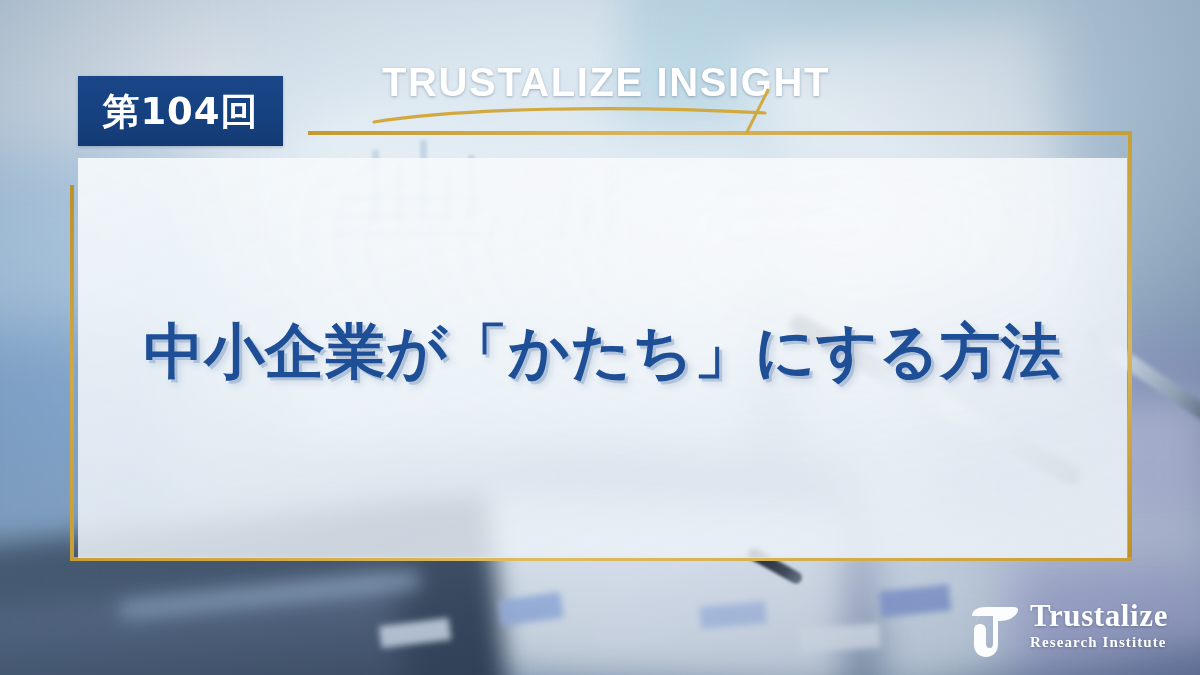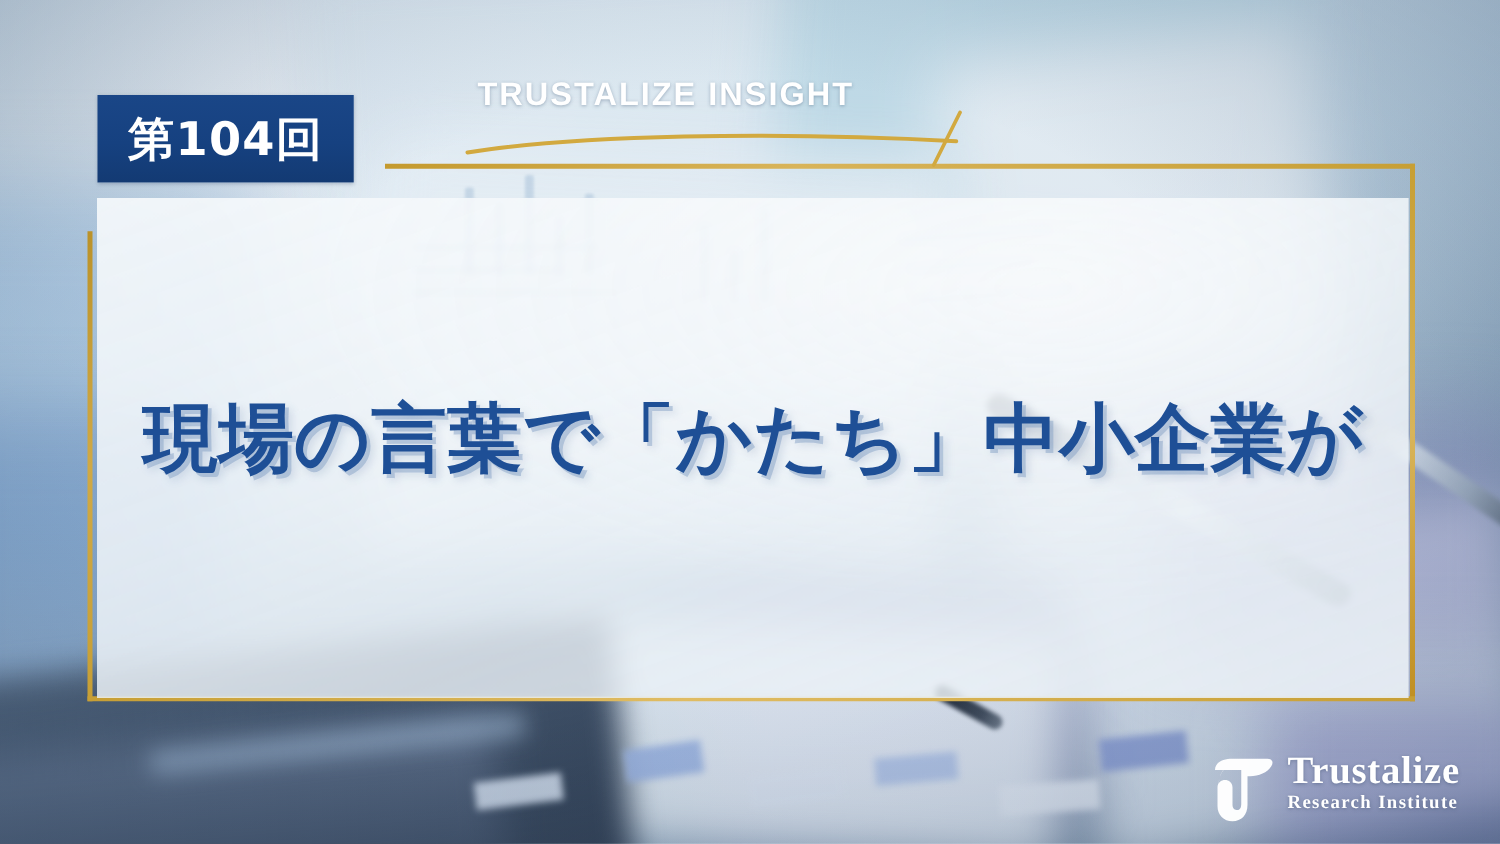--- a/index.html
+++ b/index.html
@@ -115,21 +115,21 @@
   }
   .badge-text{
     color:#fff;font-size:37px;font-weight:700;letter-spacing:1px;
     font-family:"DejaVu Sans","Liberation Sans",sans-serif;
     line-height:1;
   }
 
   
   .eyebrow{
     position:absolute;left:382px;top:60px;width:420px;height:44px;
-    color:#ffffff;font-size:26px;font-weight:700;letter-spacing:1.6px;
+    color:#ffffff;font-size:40px;font-weight:700;letter-spacing:1.6px;
     text-shadow:0 1px 3px rgba(70,95,125,.45);
     white-space:nowrap;
   }
   .swoosh{position:absolute;left:370px;top:88px;width:430px;height:46px;pointer-events:none;}
 
   
   .title{
     position:absolute;left:78px;top:272px;width:1049px;
     text-align:center;color:#1e4f96;
     font-family:"DejaVu Sans","Liberation Sans",sans-serif;
@@ -221,21 +221,21 @@
     <span class="badge-text">第104回</span>
   </div>
 
   <div class="eyebrow">TRUSTALIZE INSIGHT</div>
   <svg class="swoosh" viewBox="0 0 430 46">
     <path d="M4 34 C 90 20, 250 17, 395 25" stroke="#d2a93f" stroke-width="3.2" fill="none" stroke-linecap="round"></path>
     <path d="M398 2 L 377 44" stroke="#d2a93f" stroke-width="3" fill="none" stroke-linecap="round"></path>
   </svg>
 
   <h1 class="title">
-    <span class="title-line">現場の言葉で「かたち」中小企業が</span>
+    <span class="title-line">中小企業が「かたち」にする方法</span>
   </h1>
 
   <div class="logo">
     <div class="logo-mark">
       <svg viewBox="0 0 62 62" width="62" height="62">
         <path d="M10 16 C 10 10, 16 7, 24 7 L 52 7 C 56 7, 57 10, 55 13
                  C 52 18, 45 21, 38 21 L 36 21 L 36 44
                  C 36 52, 31 57, 24 57 C 17 57, 12 52, 12 45 L 12 30
                  C 12 26, 15 24, 18 24 C 21 24, 24 26, 24 30 L 24 44
                  C 24 47, 26 48, 28 48 C 30 48, 31 46, 31 43 L 31 16 Z" fill="#ffffff" opacity="0.97"></path>

